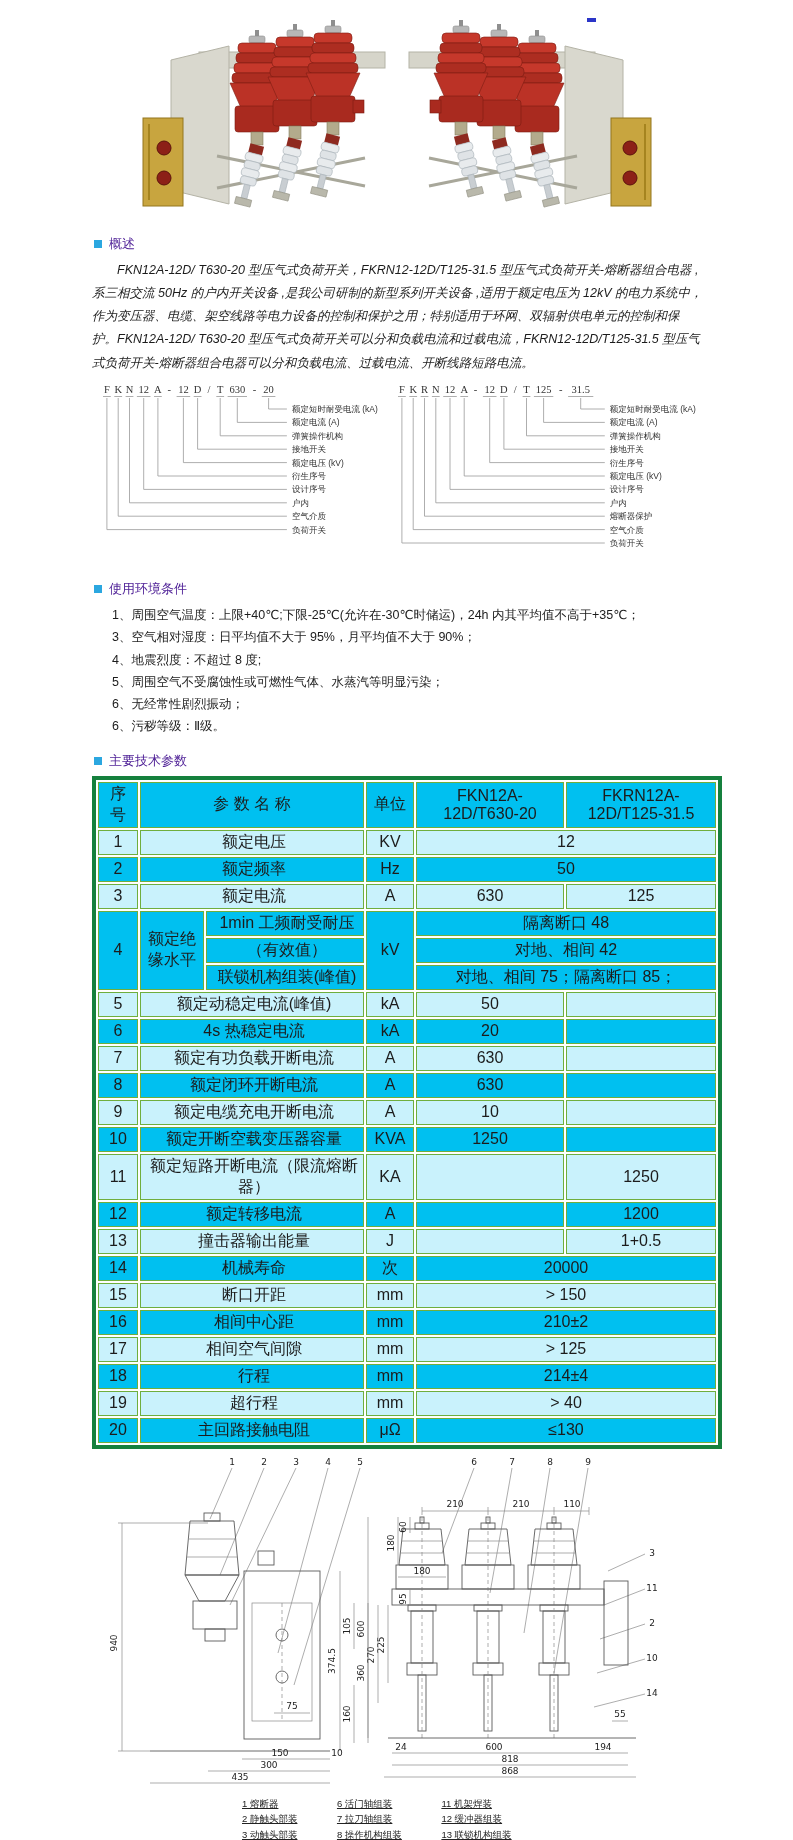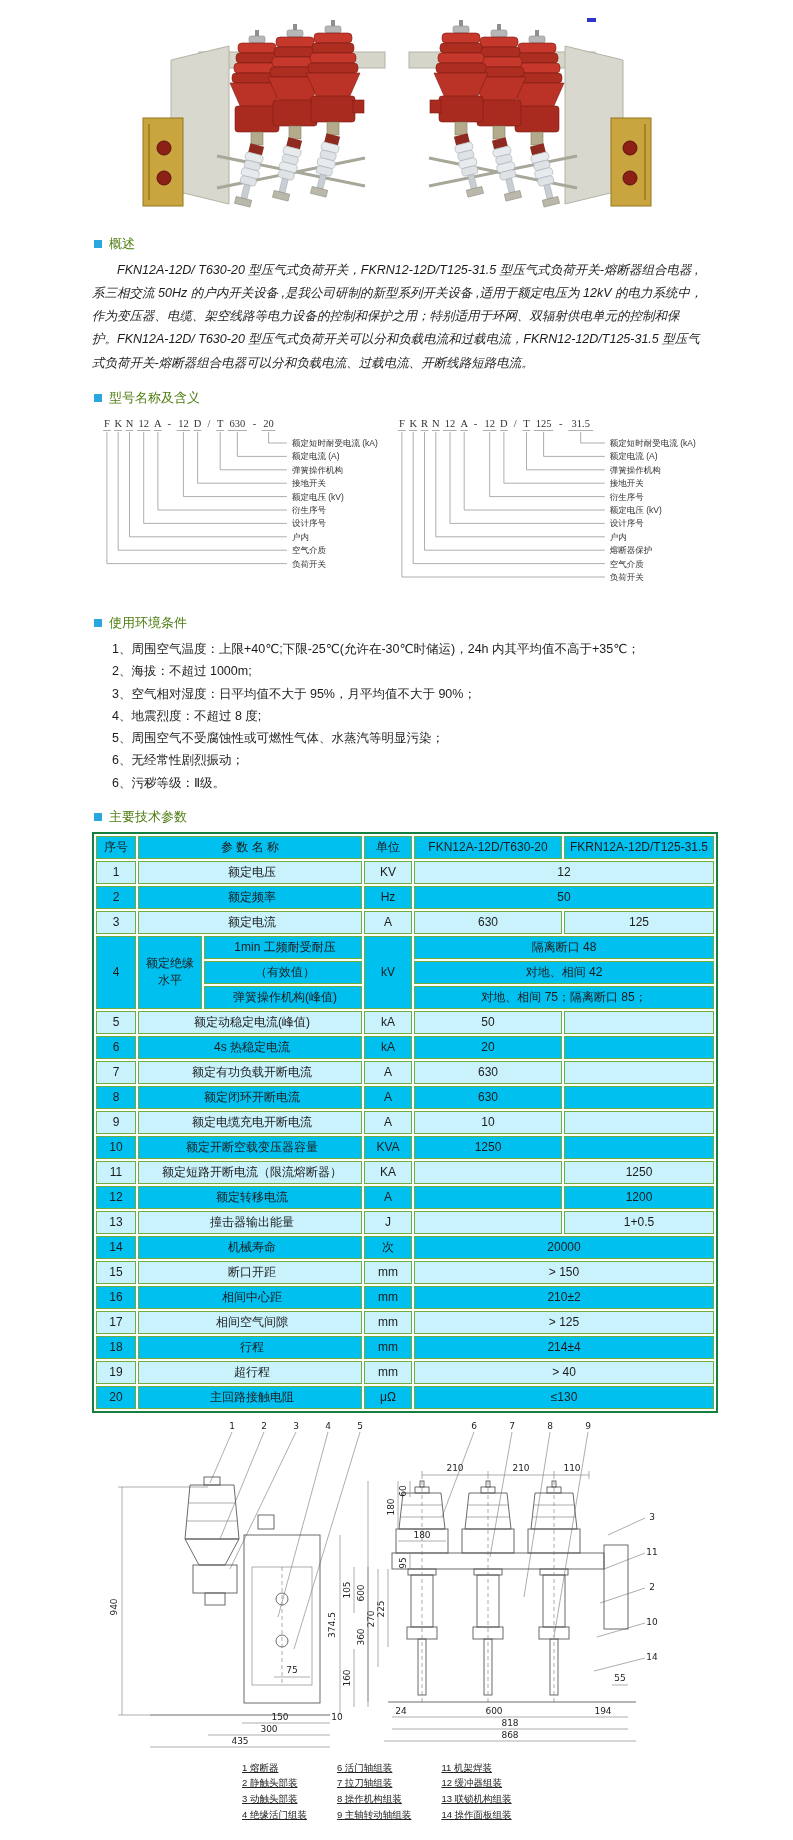--- a/index.html
+++ b/index.html
@@ -1,31 +1,31 @@
 <!DOCTYPE html>
 <html><head>
 <meta charset="utf-8">
 <style>
   html,body{margin:0;padding:0;background:#ffffff;}
   .page{position:relative;width:793px;min-height:1840px;background:#fff;
         font-family:"Liberation Sans","DejaVu Sans",sans-serif;color:#1c1c1c;}
   .content{width:612px;margin-left:92px;}
   .photos{display:flex;justify-content:center;padding-top:6px;}
   .blue-mark{position:absolute;left:587px;top:18px;width:9px;height:4px;background:#2b35c8;}
-  .sec-title{display:flex;align-items:center;gap:7px;color:#4d7c0f;font-size:13px;margin:14px 0 6px 2px;}
+  .sec-title{display:flex;align-items:center;gap:7px;color:#4c1d95;font-size:13px;margin:14px 0 6px 2px;}
   .sq{width:8px;height:8px;background:#2ba7e0;flex:0 0 auto;}
   .overview-text{font-size:12.5px;line-height:1.85;text-indent:2em;margin:2px 0 4px;font-style:italic;}
   .diagrams{display:flex;align-items:flex-start;}
   .model-diagram{display:block;overflow:visible;}
   .model-diagram .tok{font-family:"Liberation Serif","DejaVu Serif",serif;font-size:10.5px;fill:#333;}
   .model-diagram .lbl{font-size:8.5px;fill:#333;}
   .model-diagram .dgl{stroke:#999;stroke-width:0.8;fill:none;}
   .env-item{font-size:12.5px;line-height:1.78;margin-left:20px;}
-  .params-table{border-collapse:separate;border-spacing:2px;background:#fff;border:2px solid #15803d;
-                font-size:12px;width:612px;table-layout:fixed;margin-top:2px;}
+  .params-table{border-collapse:separate;border-spacing:2px;background:#fff;border:4px solid #15803d;
+                font-size:16px;width:612px;table-layout:fixed;margin-top:2px;}
   .params-table th,.params-table td{border:1px solid #6fae3d;padding:1px 4px;text-align:center;height:19px;
                 font-weight:normal;overflow:hidden;}
   .row-dark th,.row-dark td{background:#00c0f0;}
   .row-light td{background:#c9f2fc;}
   .cell-name{text-align:right;padding-left:8px !important;}
   .drawing-wrap{margin-top:4px;}
   .tech-drawing .dl{stroke:#5a5a5a;stroke-width:0.9;fill:none;}
   .tech-drawing .dt{stroke:#8a8a8a;stroke-width:0.7;fill:none;}
   .tech-drawing .dd{stroke:#8a8a8a;stroke-width:0.7;fill:none;stroke-dasharray:4 3;}
   .tech-drawing .dim{font-size:9px;fill:#222;text-anchor:middle;font-family:"DejaVu Sans",sans-serif;}
@@ -82,24 +82,20 @@
   </div>
 
   <div class="content">
 
     <div class="sec-title">
       <span class="sq"></span>
       <span>概述</span>
     </div>
     <p class="overview-text">FKN12A-12D/ T630-20 型压气式负荷开关，FKRN12-12D/T125-31.5 型压气式负荷开关-熔断器组合电器 ,系三相交流 50Hz 的户内开关设备 ,是我公司研制的新型系列开关设备 ,适用于额定电压为 12kV 的电力系统中，作为变压器、电缆、架空线路等电力设备的控制和保护之用；特别适用于环网、双辐射供电单元的控制和保护。FKN12A-12D/ T630-20 型压气式负荷开关可以分和负载电流和过载电流，FKRN12-12D/T125-31.5 型压气式负荷开关-熔断器组合电器可以分和负载电流、过载电流、开断线路短路电流。</p>
 
-    <div class="sec-title">
-      <span class="sq"></span>
-      <span>型号名称及含义</span>
-    </div>
     <div class="diagrams">
       <svg class="model-diagram" width="295" height="174">
           <text x="14.9" y="14" text-anchor="middle" class="tok">F</text>
           <line x1="11" y1="17.5" x2="18.8" y2="17.5" class="dgl"></line>
           <text x="26.2" y="14" text-anchor="middle" class="tok">K</text>
           <line x1="22.3" y1="17.5" x2="30.1" y2="17.5" class="dgl"></line>
           <text x="37.5" y="14" text-anchor="middle" class="tok">N</text>
           <line x1="33.6" y1="17.5" x2="41.4" y2="17.5" class="dgl"></line>
           <text x="51.7" y="14" text-anchor="middle" class="tok">12</text>
           <line x1="44.900000000000006" y1="17.5" x2="58.50000000000001" y2="17.5" class="dgl"></line>
@@ -189,21 +185,20 @@
           <text x="222.8" y="167" class="lbl">负荷开关</text>
         </svg>
     </div>
 
     <div class="sec-title">
       <span class="sq"></span>
       <span>使用环境条件</span>
     </div>
     <div id="env-list">
         <div class="env-item">1、周围空气温度：上限+40℃;下限-25℃(允许在-30℃时储运)，24h 内其平均值不高于+35℃；</div>
-        <div class="env-item">2、海拔：不超过 1000m;</div>
         <div class="env-item">3、空气相对湿度：日平均值不大于 95%，月平均值不大于 90%；</div>
         <div class="env-item">4、地震烈度：不超过 8 度;</div>
         <div class="env-item">5、周围空气不受腐蚀性或可燃性气体、水蒸汽等明显污染；</div>
         <div class="env-item">6、无经常性剧烈振动；</div>
         <div class="env-item">6、污秽等级：Ⅱ级。</div>
       </div>
 
     <div class="sec-title">
       <span class="sq"></span>
       <span>主要技术参数</span>
@@ -251,21 +246,21 @@
             <td rowspan="3">额定绝缘水平</td>
             <td class="cell-name">1min 工频耐受耐压</td>
             <td rowspan="3">kV</td>
             <td colspan="2">隔离断口 48</td>
           </tr>
           <tr class="row-dark">
             <td class="cell-name">（有效值）</td>
             <td colspan="2">对地、相间 42</td>
           </tr>
           <tr class="row-dark">
-            <td class="cell-name">弹簧操作机构(峰值)</td>
+            <td class="cell-name">联锁机构组装(峰值)</td>
             <td colspan="2">对地、相间 75；隔离断口 85；</td>
           </tr>
           <tr class="row-light">
             <td>5</td>
             <td colspan="2" class="cell-name">额定动稳定电流(峰值)</td>
             <td>kA</td>
             <td>50</td>
             <td></td>
           </tr>
           <tr class="row-dark">

